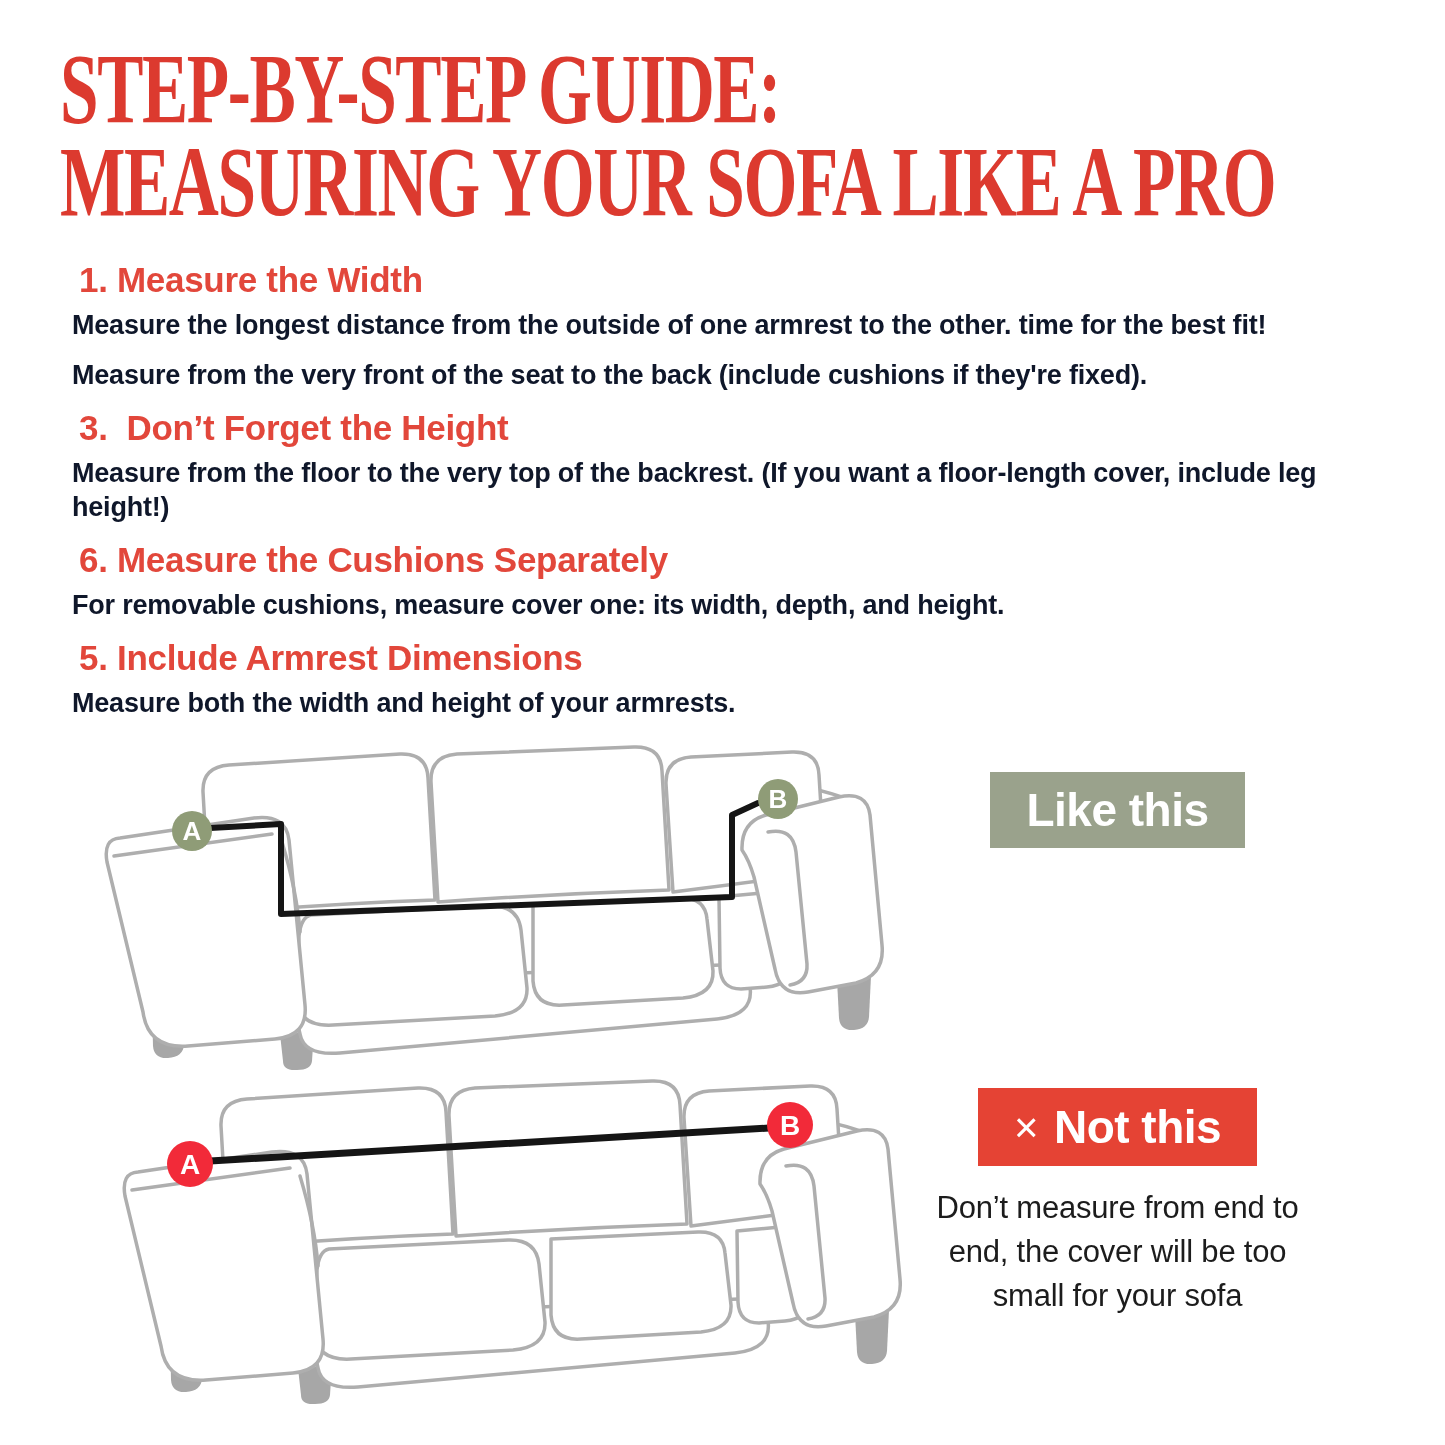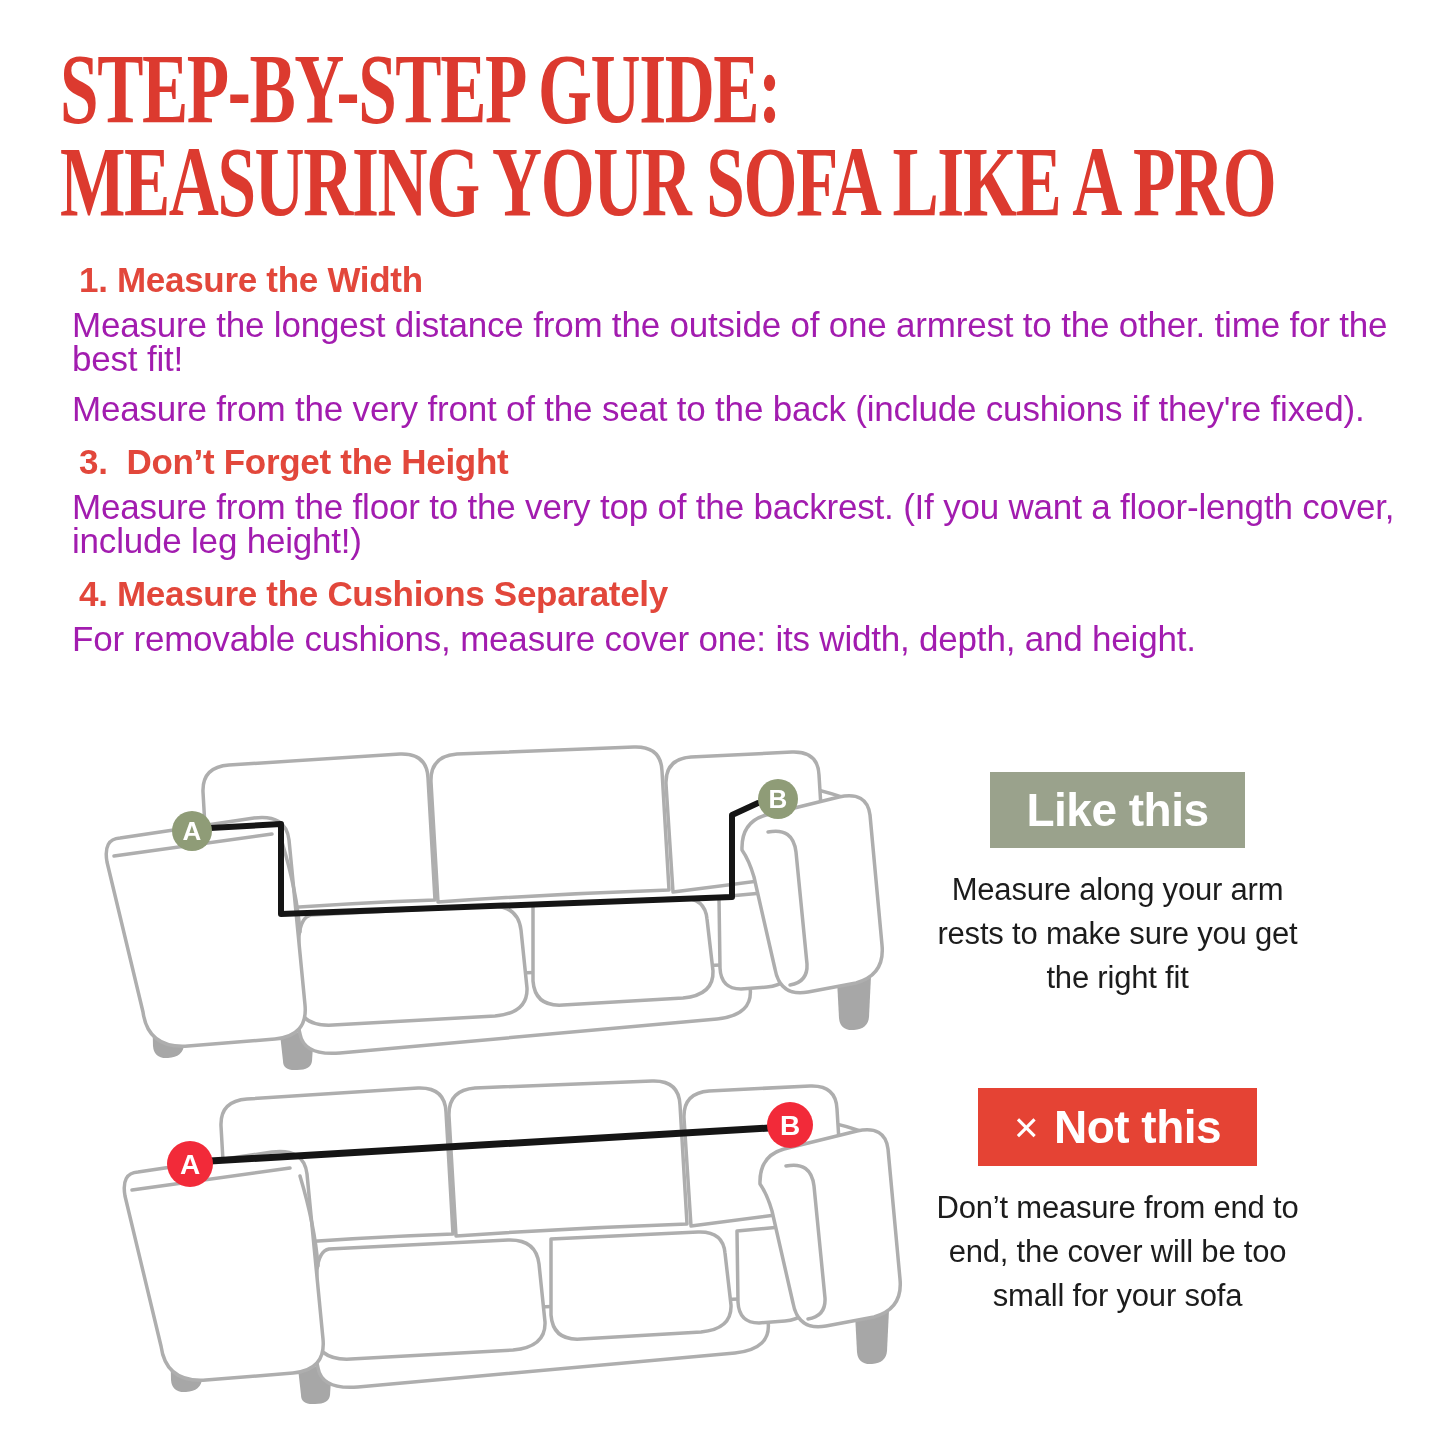--- a/index.html
+++ b/index.html
@@ -15,22 +15,22 @@
     color:#DC3A2F;white-space:nowrap;
     transform:scaleX(0.70);transform-origin:0 0;
   }
   
   .steps{position:absolute;left:72px;top:260px;width:1325px;}
   .step h3{
     margin:0 0 8px 7px;font-size:35px;line-height:40px;font-weight:700;
     color:#E2473B;letter-spacing:-0.3px;white-space:pre-wrap;
   }
   .step p{
-    margin:0 0 16px 0;font-size:35px;line-height:34px;
-    color:#a21caf;letter-spacing:-0.2px;
+    margin:0 0 16px 0;font-size:27px;line-height:34px;
+    color:#0f172a;letter-spacing:-0.2px;font-weight:bold;
   }
   
   .fig-sofa{position:absolute;}
   #sofa-good{left:88px;top:742px;width:818px;height:330px;}
   #sofa-bad{left:106px;top:1076px;width:818px;height:330px;}
   .side{position:absolute;width:395px;text-align:center;}
   #side-good{left:920px;top:772px;}
   #side-bad{left:920px;top:1088px;}
   .badge{
     display:inline-flex;align-items:center;
@@ -70,22 +70,26 @@
       <p>Measure the longest distance from the outside of one armrest to the other. time for the best fit!</p>
     </div>
     <div class="step">
       <p>Measure from the very front of the seat to the back (include cushions if they're fixed).</p>
     </div>
     <div class="step">
       <h3>3.  Don’t Forget the Height</h3>
       <p>Measure from the floor to the very top of the backrest. (If you want a floor-length cover, include leg height!)</p>
     </div>
     <div class="step">
-      <h3>4. Measure the Cushions Separately</h3>
+      <h3>6. Measure the Cushions Separately</h3>
       <p>For removable cushions, measure cover one: its width, depth, and height.</p>
+    </div>
+    <div class="step">
+      <h3>5. Include Armrest Dimensions</h3>
+      <p>Measure both the width and height of your armrests.</p>
     </div>
   </div>
 
   <svg class="defs-holder" aria-hidden="true">
     <defs>
       <g id="sofa-art">
         <path class="lnf" d="M 600 32 Q 720 38 772 64"></path>
         <path class="ln" d="M 118 172 L 111 50 Q 110 25 137 23 L 308 12 Q 335 11 336 36 L 343 158 Q 230 162 118 172 Z"></path>
         <path class="ln" d="M 346 160 L 339 40 Q 338 14 365 12 L 542 5 Q 569 4 570 29 L 577 148 Q 460 152 346 160 Z"></path>
         <path class="ln" d="M 581 150 L 574 42 Q 573 17 599 15 L 700 10 Q 726 9 727 33 L 733 130 Q 660 140 581 150 Z"></path>
@@ -117,21 +121,20 @@
     <g>
       <circle class="marker-good" cx="686" cy="57" r="20"></circle>
       <text class="marker-letter" x="686" y="66" font-size="26">B</text>
     </g>
   </svg>
 
   <div id="side-good" class="side">
     <div class="badge good">
       <span>Like this</span>
     </div>
-    <div class="caption">Measure along your arm rests to make sure you get the right fit</div>
   </div>
 
   <svg id="sofa-bad" class="fig-sofa" viewBox="0 0 810 330">
     <g>
       <use href="#sofa-art"></use>
     </g>
     <line class="mline-bad" x1="100" y1="85" x2="659" y2="52"></line>
     <g>
       <circle class="marker-bad" cx="80" cy="88" r="23"></circle>
       <text class="marker-letter" x="80" y="98" font-size="28">A</text>

